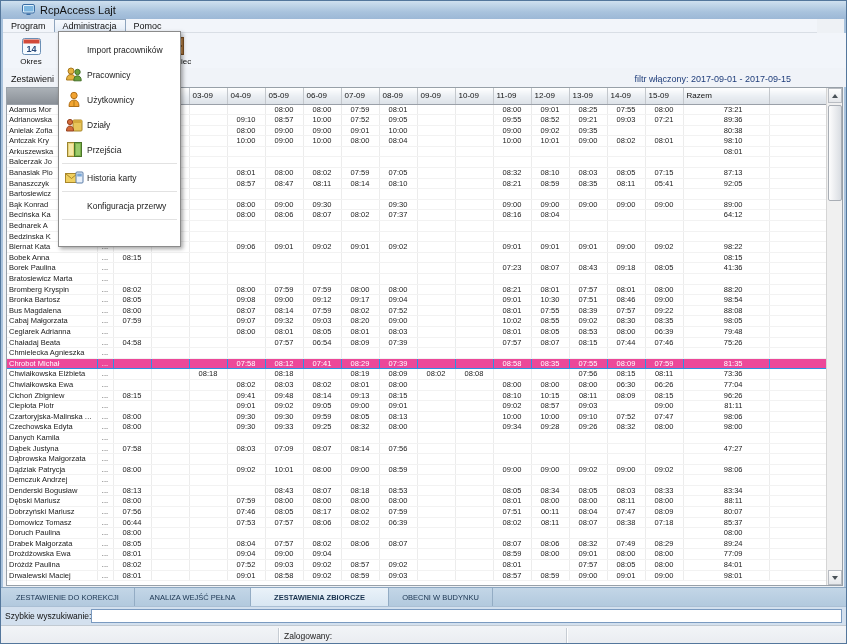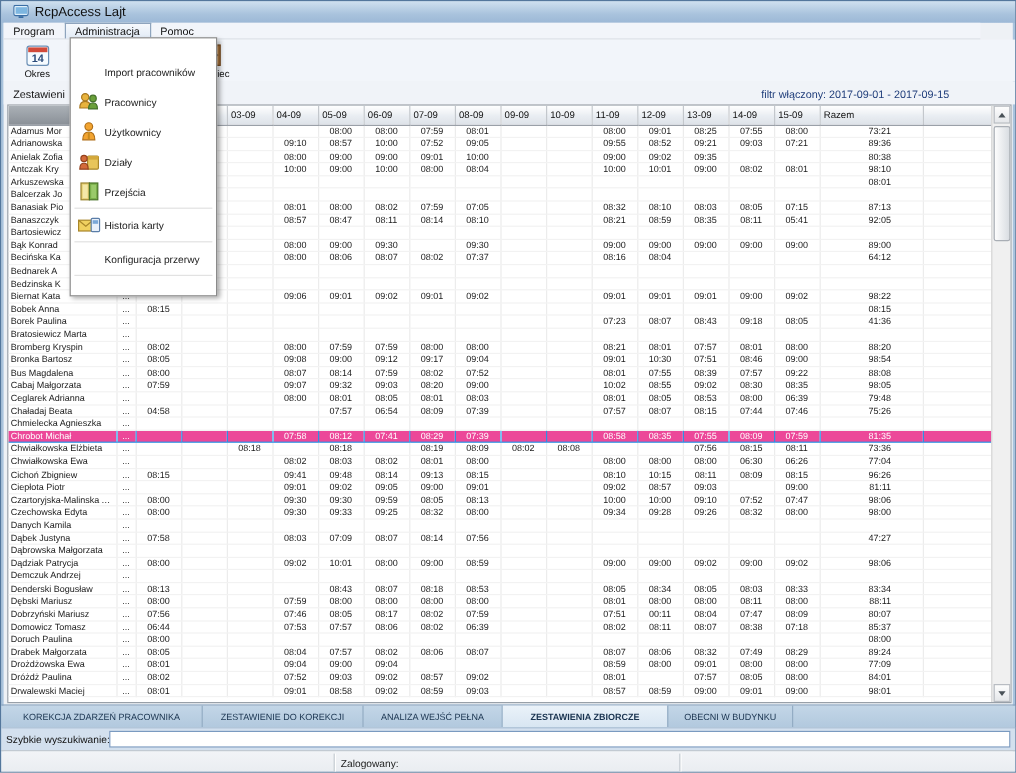--- a/index.html
+++ b/index.html
@@ -1,21 +1,21 @@
 <!DOCTYPE html>
 <html><head>
 <meta charset="utf-8">
 <style>
   html,body{margin:0;padding:0;background:#d4d0c8;}
   *{box-sizing:border-box;font-family:"Liberation Sans",sans-serif;}
   .window{position:relative;width:847px;height:644px;background:#eef1f5;border:1px solid #54779c;
     box-shadow:inset 0 0 0 2px #a9c3dd;overflow:hidden;}
   
   .titlebar{position:absolute;left:0;top:0;width:100%;height:18px;
-    background:linear-gradient(#cfe0ef,#a9c3dd 60%,#9cb8d6);display:flex;align-items:center;padding-left:10px;}
+    background:linear-gradient(#cfe0ef,#a9c3dd 60%,#9cb8d6);display:flex;align-items:center;padding-left:21px;}
   .titlebar .ttl{font-size:11px;color:#101010;margin-left:5px;}
   
   .menubar{position:absolute;left:2px;top:18px;width:814px;height:14px;background:#f2f5fa;
     border-bottom:1px solid #d9dee5;display:flex;align-items:stretch;font-size:9px;}
   .menubar .mi{padding:1px 8px;display:flex;align-items:center;color:#111;}
   .menubar .mi.active{background:linear-gradient(#f6f9fd,#e2ebf6);border:1px solid #8ea4bd;border-bottom:none;}
   
   .toolbar{position:absolute;left:2px;top:32px;width:843px;height:35px;background:#f2f5fa;}
   .toolbtn{position:absolute;top:1px;height:33px;display:flex;flex-direction:column;align-items:center;justify-content:center;gap:1px;}
   .toolbtn .lbl{font-size:8px;color:#111;}
@@ -39,21 +39,21 @@
   table.grid tr.selected td{background:#ec4899;color:#fff;border-right-color:#2e8fe3;border-bottom-color:#2e8fe3;}
   
   .vscroll{position:absolute;right:0;top:0;bottom:0;width:16px;background:#f0f0f0;border-left:1px solid #d5d5d5;}
   .varrow{position:absolute;left:1px;width:14px;height:15px;background:linear-gradient(#fdfdfd,#e5e7ea);border:1px solid #b8bcc2;display:flex;align-items:center;justify-content:center;}
   .varrow.up{top:0;} .varrow.down{bottom:0;}
   .tri-up{width:0;height:0;border-left:3px solid transparent;border-right:3px solid transparent;border-bottom:4px solid #4a5258;}
   .tri-down{width:0;height:0;border-left:3px solid transparent;border-right:3px solid transparent;border-top:4px solid #4a5258;}
   .vthumb{position:absolute;left:1px;top:17px;width:14px;height:96px;background:linear-gradient(90deg,#fdfdfd,#d9dde2);border:1px solid #a9aeb5;border-radius:2px;}
   
   .dropmenu{position:absolute;left:57px;top:30px;width:123px;height:216px;background:#fff;
-    border:1px solid #8b8b8b;box-shadow:2px 2px 4px rgba(0,0,0,.35);z-index:50;padding-top:15px;}
+    border:1px solid #8b8b8b;box-shadow:2px 2px 4px rgba(0,0,0,.35);z-index:50;padding-top:5px;}
   .menuitem{height:25px;display:flex;align-items:center;padding-left:5px;font-size:8.5px;color:#1c1c1c;}
   .menuitem .ic{width:20px;height:18px;display:flex;align-items:center;justify-content:center;margin-right:3px;flex:none;}
   .menusep{height:1px;background:#e2e2e2;margin:1px 3px;}
   
   .ftabs{position:absolute;left:0;top:586px;width:847px;height:19px;background:linear-gradient(#c3d6e7,#b2c9de);
     border-top:1px solid #8ba6c0;display:flex;font-size:7.5px;color:#19334f;}
   .ftab{display:flex;align-items:center;justify-content:center;border-right:1px solid #93accI4;}
   .ftab{border-right:1px solid #93acc4;}
   .ftab.active{background:linear-gradient(#eaf2f9,#d8e6f2);font-weight:bold;}
   
@@ -1181,21 +1181,20 @@
       </div>
       <div class="menusep"></div>
       <div class="menuitem">
         <span class="ic"></span>
         <span>Konfiguracja przerwy</span>
       </div>
       <div class="menusep"></div>
     </div>
 
   <div class="ftabs" id="footer-tabs">
-      <div class="ftab" style="width: 168px;">KOREKCJA ZDARZEŃ PRACOWNIKA</div>
       <div class="ftab" style="width: 134px;">ZESTAWIENIE DO KOREKCJI</div>
       <div class="ftab" style="width: 116px;">ANALIZA WEJŚĆ PEŁNA</div>
       <div class="ftab active" style="width: 138px;">ZESTAWIENIA ZBIORCZE</div>
       <div class="ftab" style="width: 104px;">OBECNI W BUDYNKU</div>
       <div style="flex: 1 1 0%;"></div>
     </div>
 
   <div class="searchrow">
     <span class="lbl">Szybkie wyszukiwanie:</span>
     <input value="" style="">

